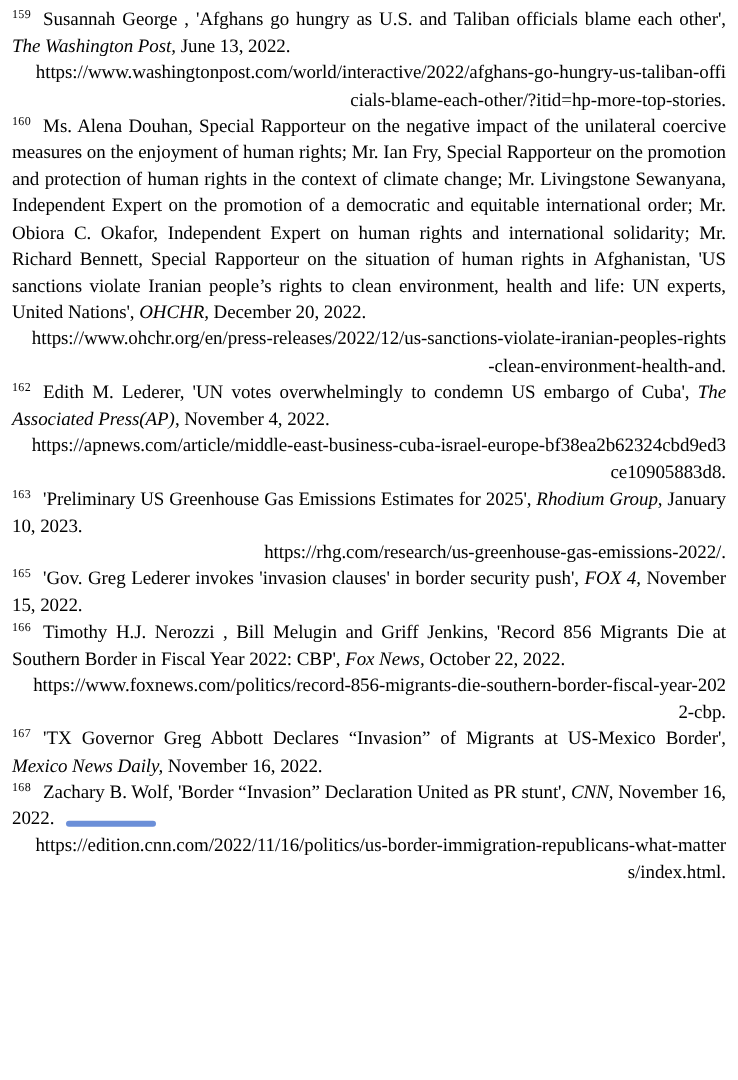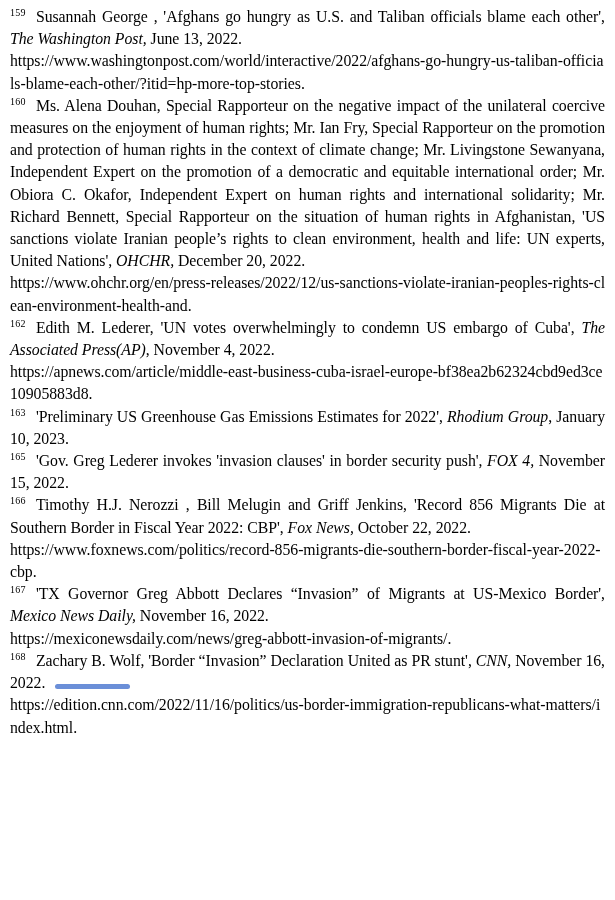--- a/index.html
+++ b/index.html
@@ -36,39 +36,40 @@
     line-height: 0;
     margin-right: 10px;
     letter-spacing: 0.3px;
   }
   .footnote .seg-italic {
     font-style: italic;
   }
   .footnote .fn-url {
     display: block;
     word-break: break-all;
-    text-align: left;
+    text-align: right;
+    margin-left: 15px;
   }
   .bottom-indicator {
     position: absolute;
     left: 55px;
     bottom: 3px;
     width: 75px;
     height: 5px;
     border-radius: 3px;
   }
 </style>
 </head>
 <body style="background: rgb(255, 255, 255); color: rgb(0, 0, 0);">
 
 <div class="page">
   <div>
       <p class="footnote"><span class="fn-num">159</span><span class="seg-normal">Susannah George , 'Afghans go hungry as U.S. and Taliban officials blame each other', </span><span class="seg-italic">The Washington Post,</span><span class="seg-normal"> June 13, 2022.</span><span class="fn-url">https://www.washingtonpost.com/world/interactive/2022/afghans-go-hungry-us-taliban-officials-blame-each-other/?itid=hp-more-top-stories.</span></p>
       <p class="footnote"><span class="fn-num">160</span><span class="seg-normal">Ms. Alena Douhan, Special Rapporteur on the negative impact of the unilateral coercive measures on the enjoyment of human rights; Mr. Ian Fry, Special Rapporteur on the promotion and protection of human rights in the context of climate change; Mr. Livingstone Sewanyana, Independent Expert on the promotion of a democratic and equitable international order; Mr. Obiora C. Okafor, Independent Expert on human rights and international solidarity; Mr. Richard Bennett, Special Rapporteur on the situation of human rights in Afghanistan, 'US sanctions violate Iranian people’s rights to clean environment, health and life: UN experts, United Nations', </span><span class="seg-italic">OHCHR,</span><span class="seg-normal"> December 20, 2022.</span><span class="fn-url">https://www.ohchr.org/en/press-releases/2022/12/us-sanctions-violate-iranian-peoples-rights-clean-environment-health-and.</span></p>
       <p class="footnote"><span class="fn-num">162</span><span class="seg-normal">Edith M. Lederer, 'UN votes overwhelmingly to condemn US embargo of Cuba', </span><span class="seg-italic">The Associated Press(AP)</span><span class="seg-normal">, November 4, 2022.</span><span class="fn-url">https://apnews.com/article/middle-east-business-cuba-israel-europe-bf38ea2b62324cbd9ed3ce10905883d8.</span></p>
-      <p class="footnote"><span class="fn-num">163</span><span class="seg-normal">'Preliminary US Greenhouse Gas Emissions Estimates for 2022', </span><span class="seg-italic">Rhodium Group</span><span class="seg-normal">, January 10, 2023.</span></p>
+      <p class="footnote"><span class="fn-num">163</span><span class="seg-normal">'Preliminary US Greenhouse Gas Emissions Estimates for 2025', </span><span class="seg-italic">Rhodium Group</span><span class="seg-normal">, January 10, 2023.</span><span class="fn-url">https://rhg.com/research/us-greenhouse-gas-emissions-2022/.</span></p>
       <p class="footnote"><span class="fn-num">165</span><span class="seg-normal">'Gov. Greg Lederer invokes 'invasion clauses' in border security push', </span><span class="seg-italic">FOX 4,</span><span class="seg-normal"> November 15, 2022.</span></p>
       <p class="footnote"><span class="fn-num">166</span><span class="seg-normal">Timothy H.J. Nerozzi , Bill Melugin and Griff Jenkins, 'Record 856 Migrants Die at Southern Border in Fiscal Year 2022: CBP', </span><span class="seg-italic">Fox News,</span><span class="seg-normal"> October 22, 2022.</span><span class="fn-url">https://www.foxnews.com/politics/record-856-migrants-die-southern-border-fiscal-year-2022-cbp.</span></p>
-      <p class="footnote"><span class="fn-num">167</span><span class="seg-normal">'TX Governor Greg Abbott Declares “Invasion” of Migrants at US-Mexico Border', </span><span class="seg-italic">Mexico News Daily,</span><span class="seg-normal"> November 16, 2022.</span><span class="fn-url">https://mexiconewsdaily.com/news/greg-abbott-invasion-of-migrants/.</span></p>
+      <p class="footnote"><span class="fn-num">167</span><span class="seg-normal">'TX Governor Greg Abbott Declares “Invasion” of Migrants at US-Mexico Border', </span><span class="seg-italic">Mexico News Daily,</span><span class="seg-normal"> November 16, 2022.</span></p>
       <p class="footnote"><span class="fn-num">168</span><span class="seg-normal">Zachary B. Wolf, 'Border “Invasion” Declaration United as PR stunt', </span><span class="seg-italic">CNN,</span><span class="seg-normal"> November 16, 2022.</span><span class="fn-url">https://edition.cnn.com/2022/11/16/politics/us-border-immigration-republicans-what-matters/index.html.</span></p>
     </div>
   <div class="bottom-indicator" style="background: rgb(107, 143, 216);"></div>
 </div>
 
 </body></html>

